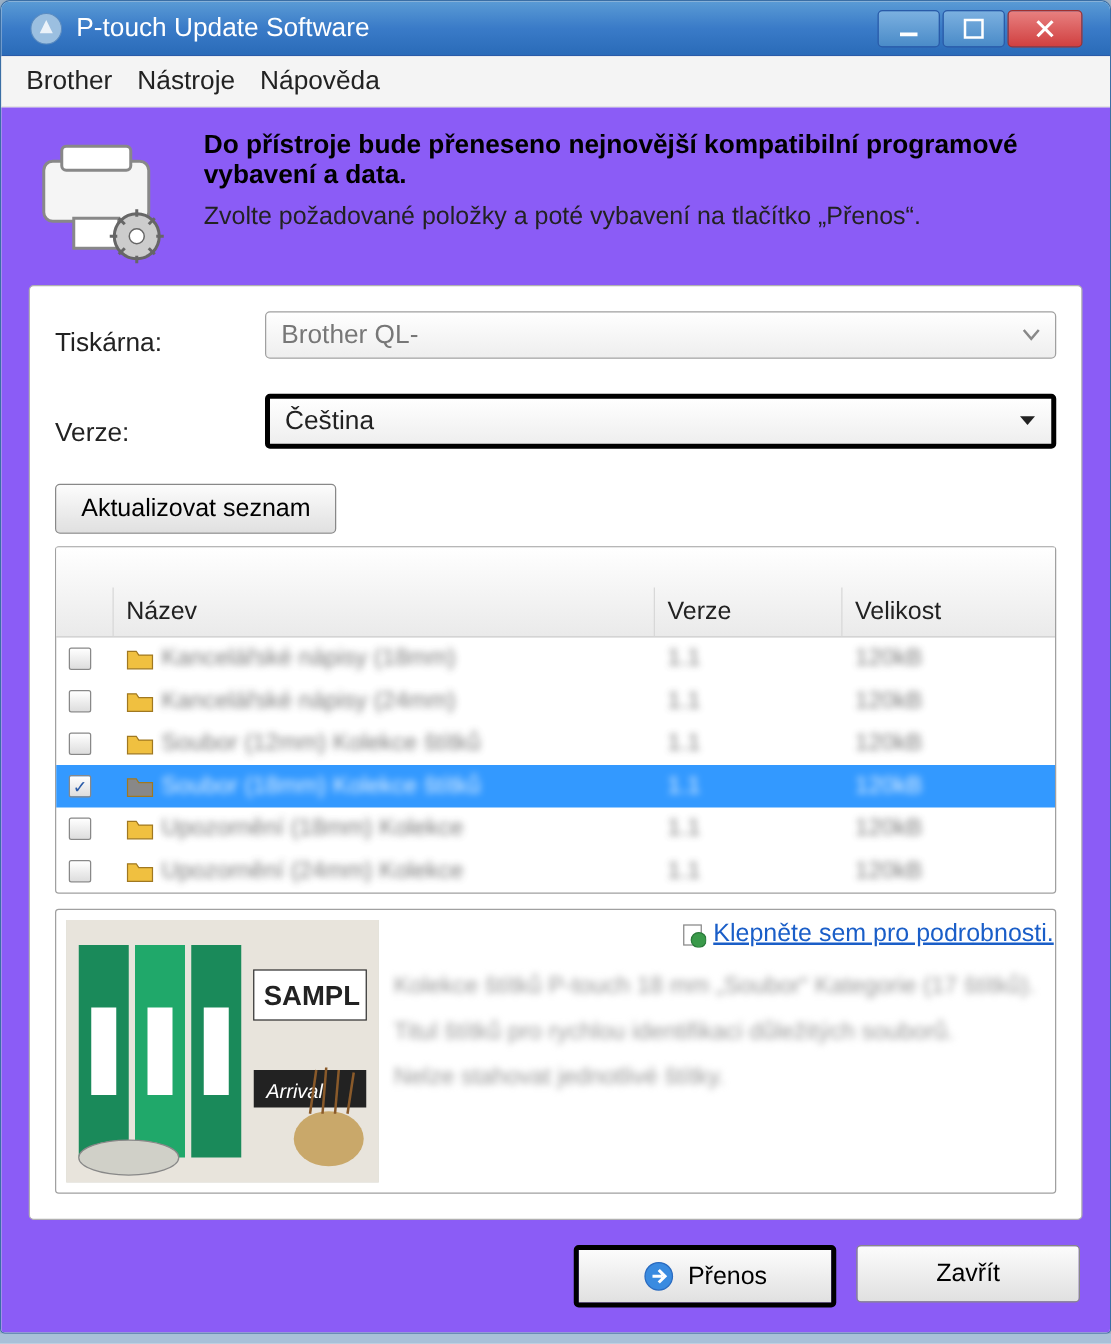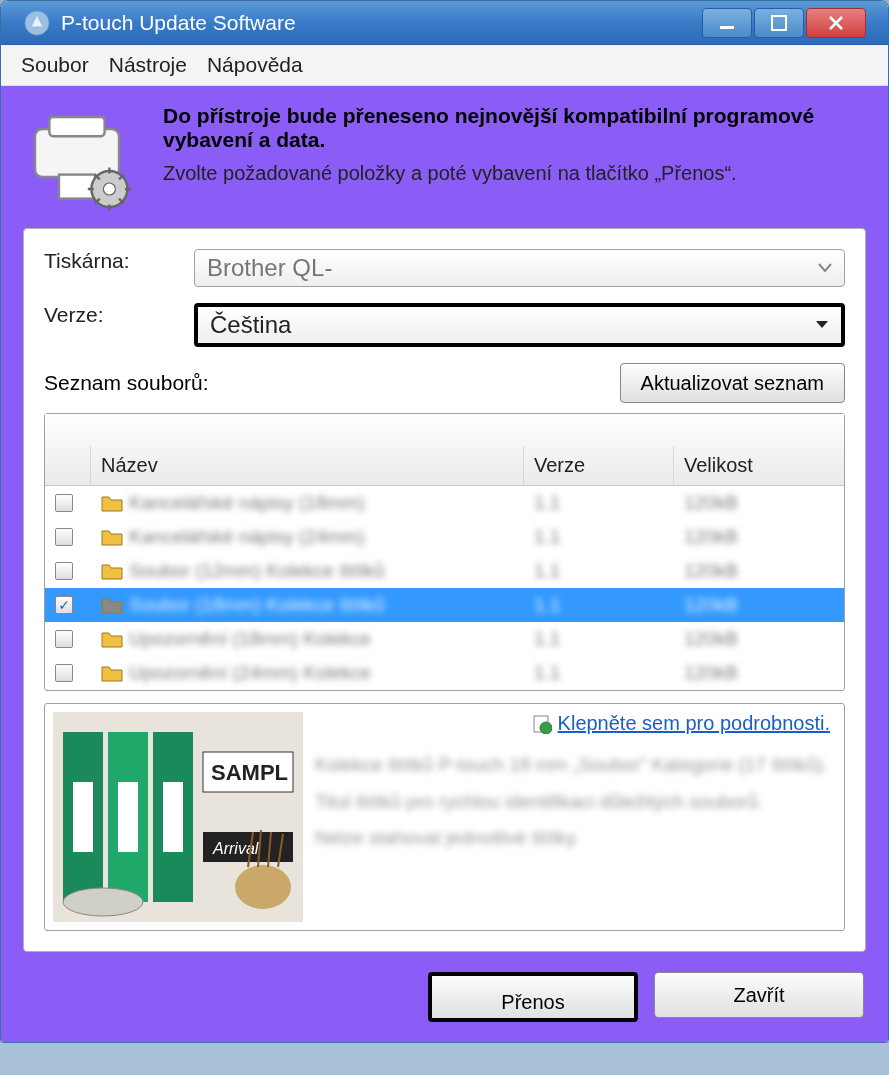--- a/index.html
+++ b/index.html
@@ -94,38 +94,39 @@
     color: #222;
   }
   .panel {
     background: #fff;
     border: 1px solid #b0b0b0;
     border-radius: 4px;
     padding: 20px;
   }
   .form-row {
     display: flex;
-    align-items: flex-start;
-    margin-bottom: 16px;
+    align-items: flex-end;
+    margin-bottom: 28px;
+    gap: 18px;
   }
   .form-row label {
     width: 150px;
     font-size: 21px;
     color: #222;
   }
   .combo {
     flex: 1;
     height: 38px;
     border: 1px solid #a0a0a0;
     border-radius: 4px;
     background: linear-gradient(to bottom, #fff, #eee);
     display: flex;
     align-items: center;
     padding: 0 12px;
-    font-size: 24px;
+    font-size: 21px;
     color: #777;
     position: relative;
     cursor: pointer;
   }
   .combo.highlighted {
     border: 4px solid #000;
     color: #222;
     height: 44px;
   }
   .combo .caret {
@@ -228,21 +229,21 @@
     width: 250px;
     height: 210px;
     flex-shrink: 0;
     background: #d8d8d0;
   }
   .detail-link {
     color: #1a5ec8;
     text-decoration: underline;
     font-size: 20px;
     position: absolute;
-    right: 14px;
+    right: 1px;
     top: 8px;
     cursor: pointer;
     display: flex;
     align-items: center;
     gap: 6px;
   }
   .detail-text {
     flex: 1;
     padding-top: 40px;
     font-size: 19px;
@@ -258,24 +259,23 @@
     justify-content: flex-end;
     gap: 16px;
     margin-top: 20px;
     padding: 0 2px 2px 2px;
   }
   .btn-primary {
     border: 4px solid #000;
     width: 210px;
     height: 50px;
     font-weight: normal;
-    flex-direction: column;
   }
   .btn-secondary {
-    width: 210px;
+    width: 179px;
     height: 46px;
   }
 </style>
 </head>
 <body>
 
 <div class="window">
 
   <div class="titlebar">
     <svg class="app-icon" viewBox="0 0 32 32">
@@ -297,21 +297,21 @@
       <div class="win-btn close">
         <svg width="18" height="18">
           <line x1="3" y1="3" x2="15" y2="15" stroke="#fff" stroke-width="2.5"></line>
           <line x1="15" y1="3" x2="3" y2="15" stroke="#fff" stroke-width="2.5"></line>
         </svg>
       </div>
     </div>
   </div>
 
   <div class="menubar">
-    <span>Soubor</span>
+    <span>Brother</span>
     <span>Nástroje</span>
     <span>Nápověda</span>
   </div>
 
   <div class="content">
 
     <div class="header-row">
       <svg class="printer-icon" viewBox="0 0 100 90">
         <rect x="10" y="20" width="70" height="40" rx="6" fill="#f5f5f5" stroke="#888" stroke-width="2"></rect>
         <rect x="22" y="10" width="46" height="16" rx="3" fill="#fff" stroke="#888" stroke-width="2"></rect>
@@ -351,21 +351,20 @@
         <label>Verze:</label>
         <div class="combo highlighted">
           <span>Čeština</span>
           <svg class="caret" width="14" height="10">
               <path d="M1 1 L7 8 L13 1" fill="#222"></path>
             </svg>
         </div>
       </div>
 
       <div class="list-header-row">
-        <label>Seznam souborů:</label>
         <button class="btn">Aktualizovat seznam</button>
       </div>
 
       <div class="file-list">
         <div class="fl-head">
           <div class="col col-chk"></div>
           <div class="col col-name">Název</div>
           <div class="col col-ver">Verze</div>
           <div class="col col-size">Velikost</div>
         </div>

